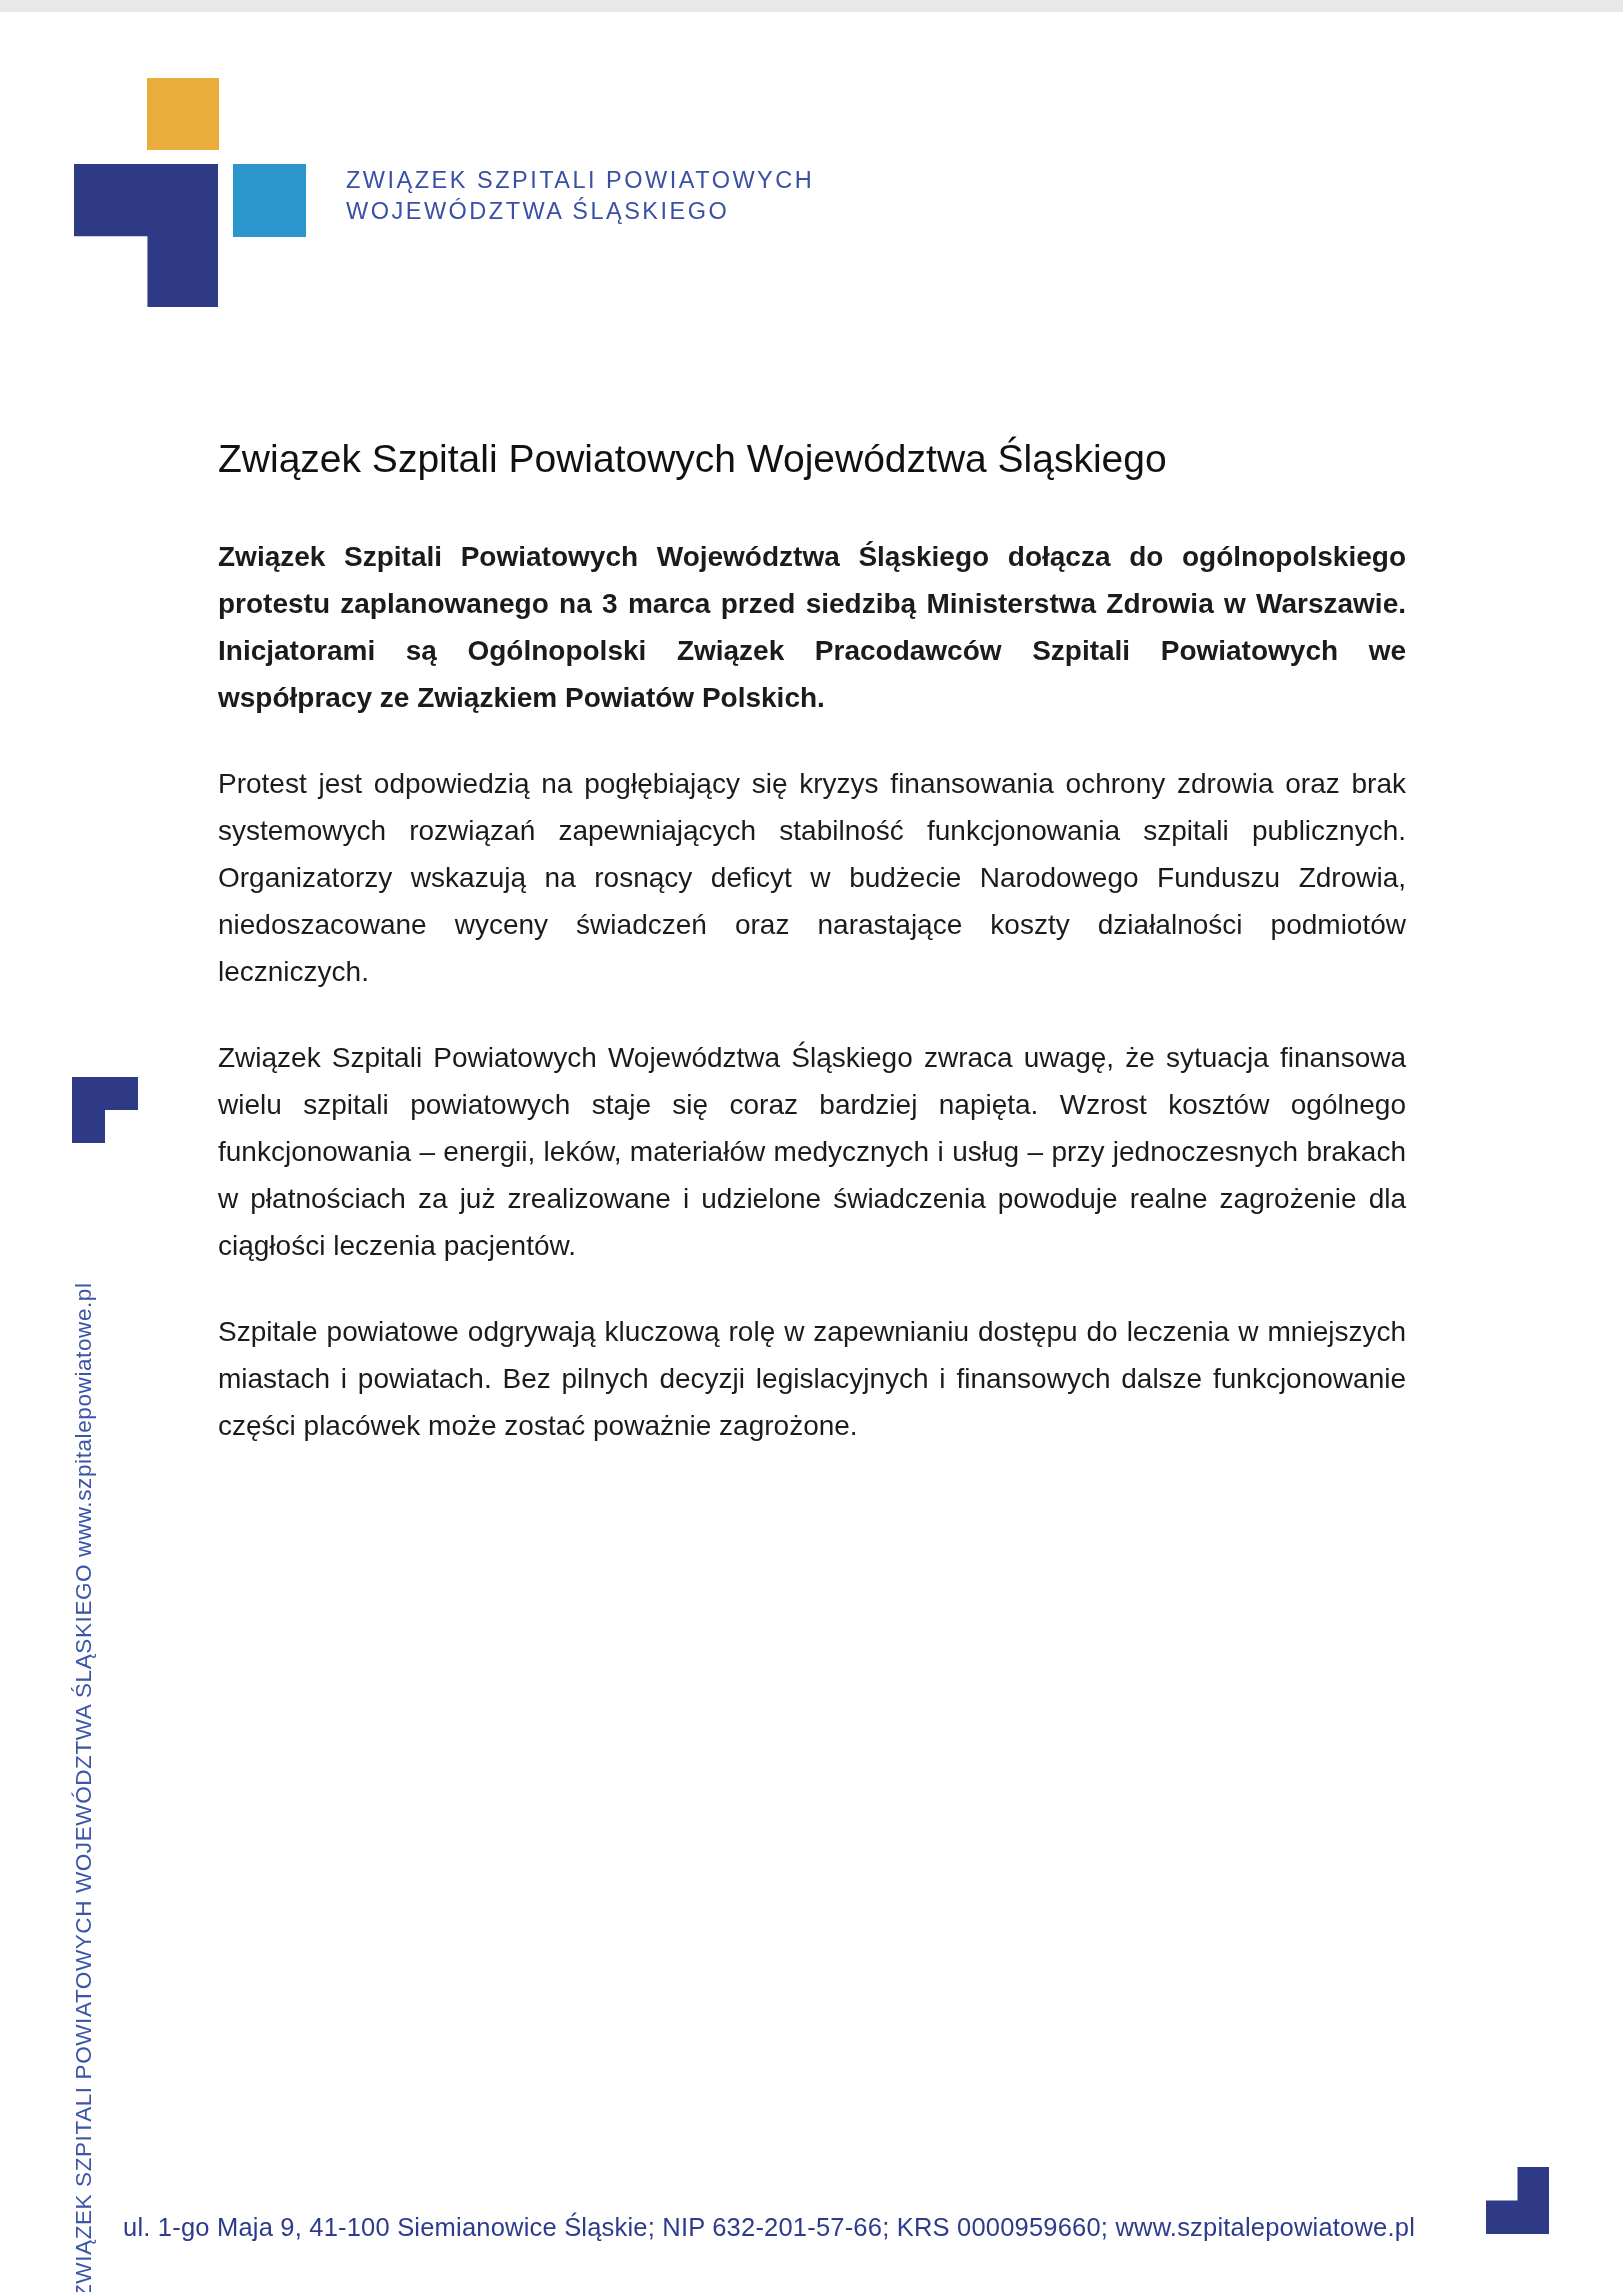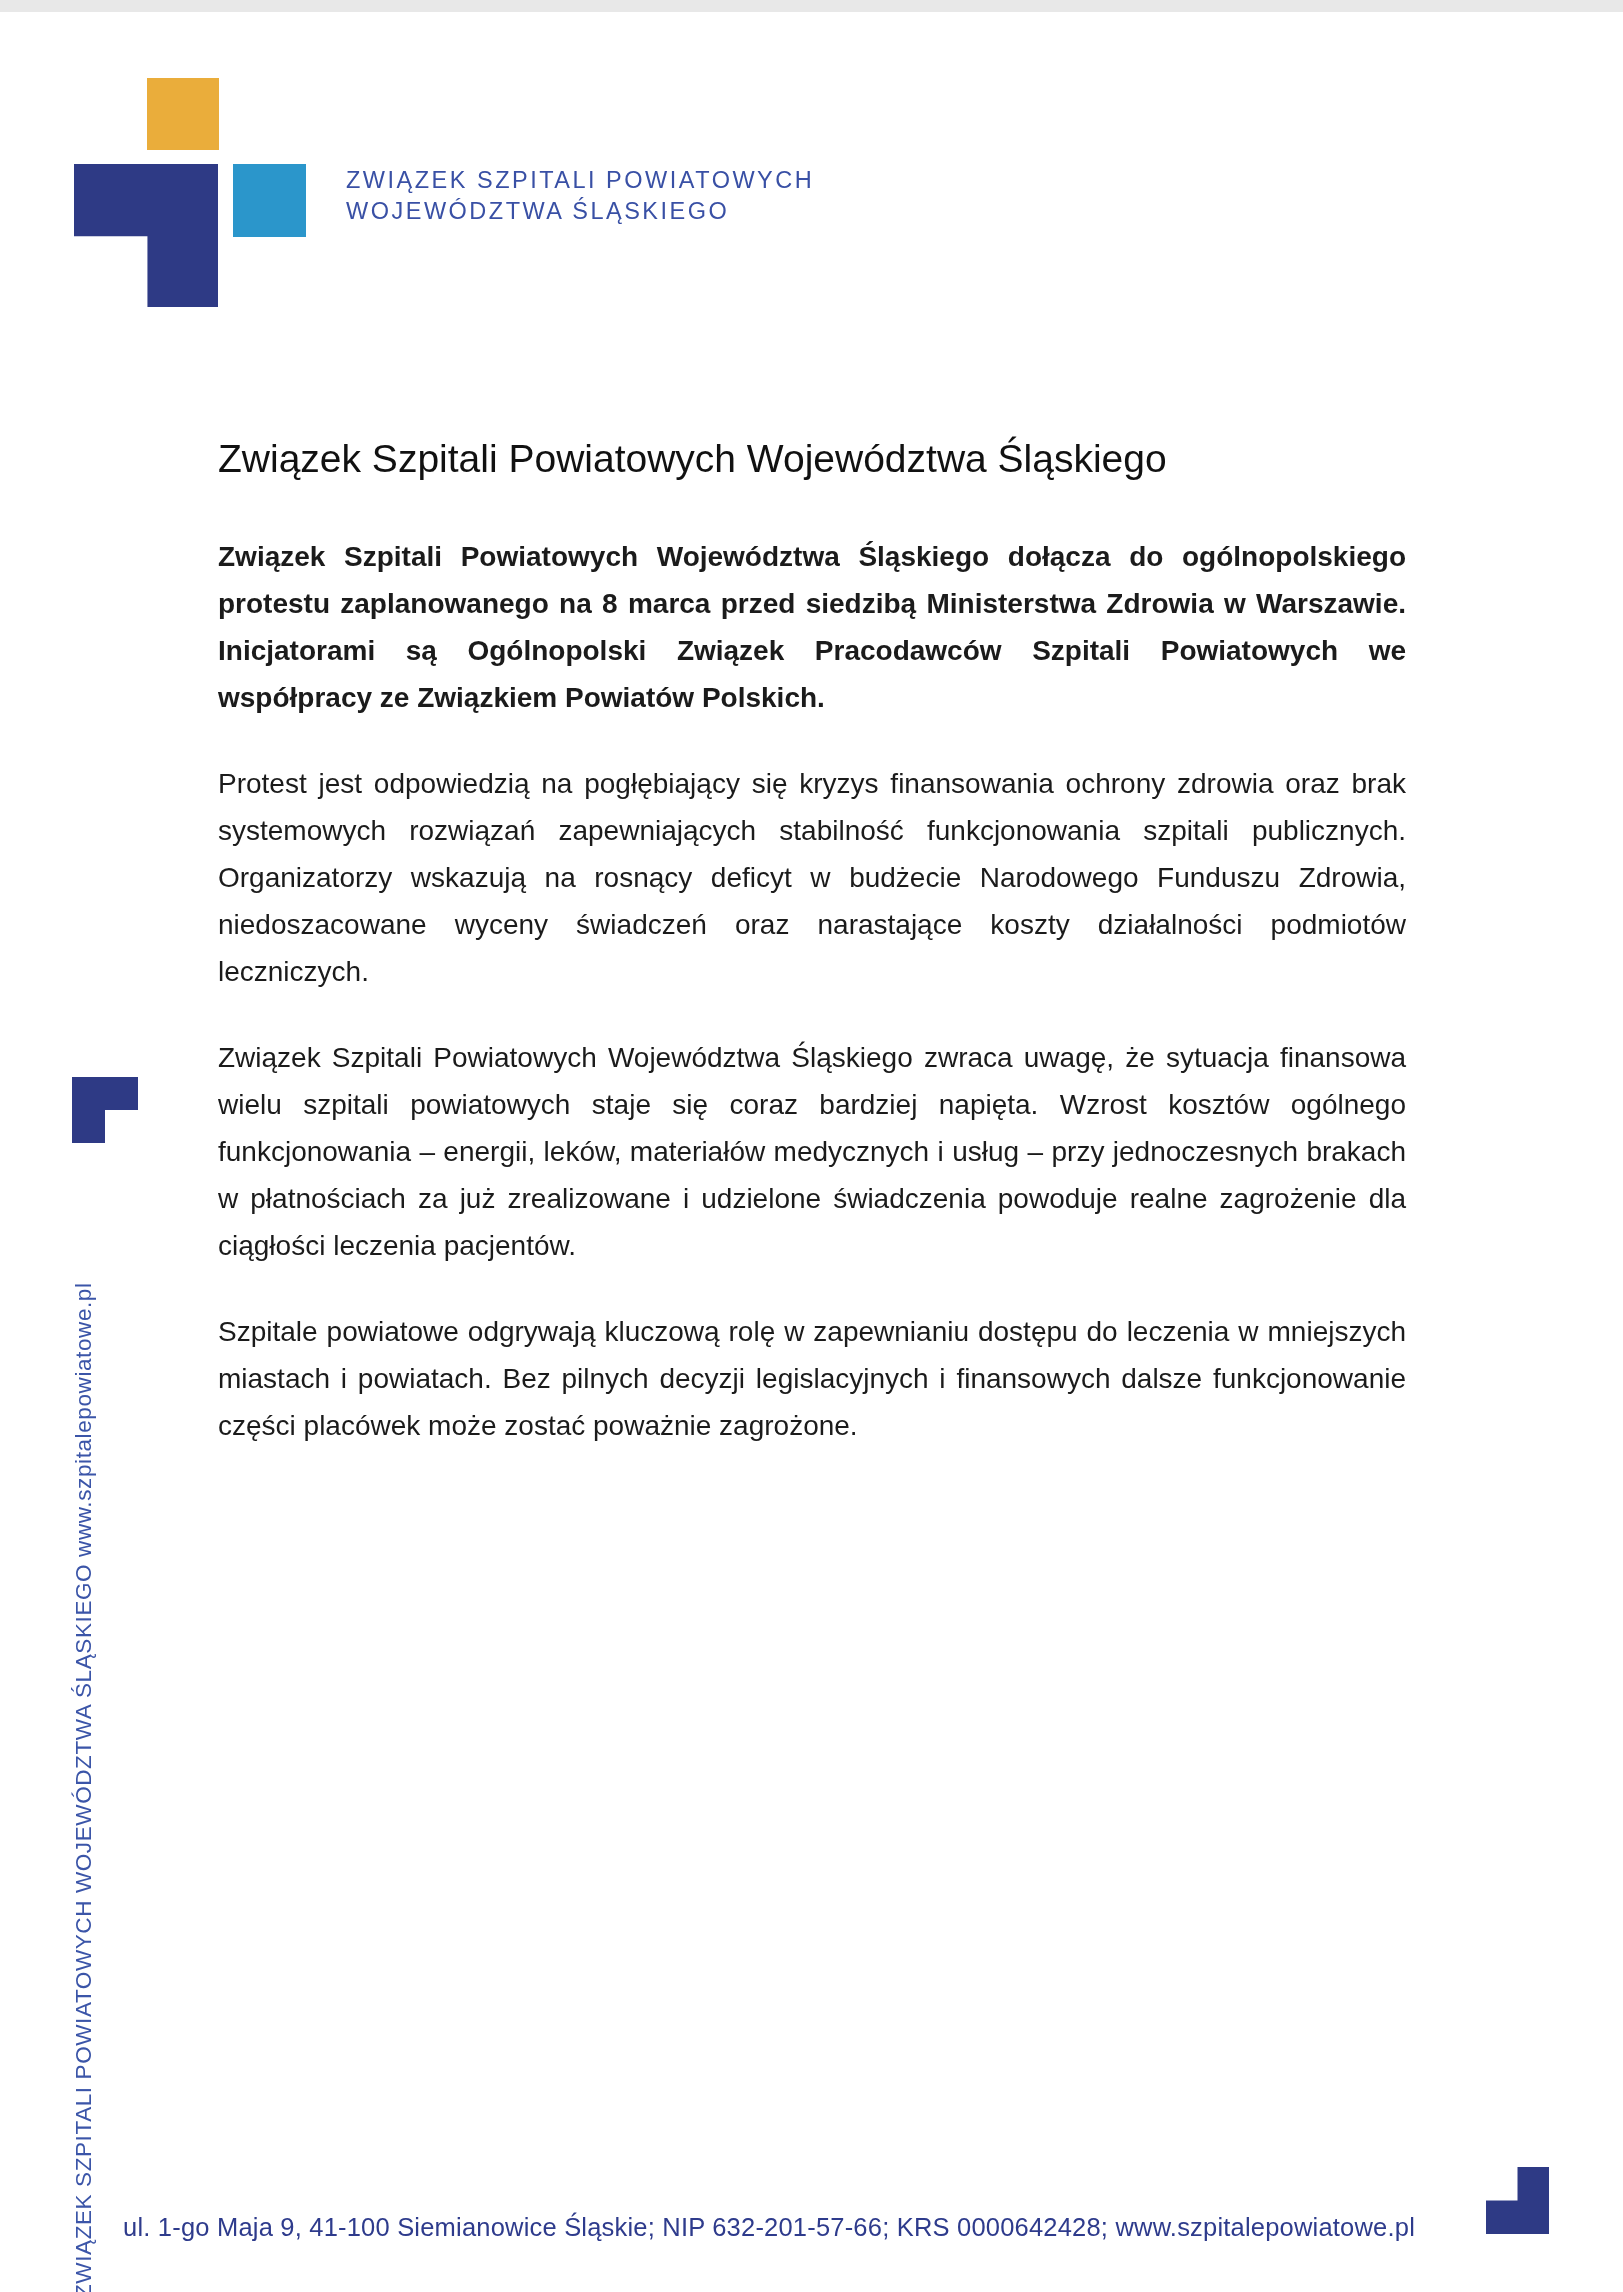--- a/index.html
+++ b/index.html
@@ -74,26 +74,26 @@
 
   <div class="logo-caption">
     <div>ZWIĄZEK SZPITALI POWIATOWYCH</div>
     <div>WOJEWÓDZTWA ŚLĄSKIEGO</div>
   </div>
 
   <div class="content">
     <h1 class="doc-title">
       <div>Związek Szpitali Powiatowych Województwa Śląskiego</div>
     </h1>
-    <p class="para lead">Związek Szpitali Powiatowych Województwa Śląskiego dołącza do ogólnopolskiego protestu zaplanowanego na 8 marca przed siedzibą Ministerstwa Zdrowia w Warszawie. Inicjatorami są Ogólnopolski Związek Pracodawców Szpitali Powiatowych we współpracy ze Związkiem Powiatów Polskich.</p>
+    <p class="para lead">Związek Szpitali Powiatowych Województwa Śląskiego dołącza do ogólnopolskiego protestu zaplanowanego na 3 marca przed siedzibą Ministerstwa Zdrowia w Warszawie. Inicjatorami są Ogólnopolski Związek Pracodawców Szpitali Powiatowych we współpracy ze Związkiem Powiatów Polskich.</p>
     <p class="para">Protest jest odpowiedzią na pogłębiający się kryzys finansowania ochrony zdrowia oraz brak systemowych rozwiązań zapewniających stabilność funkcjonowania szpitali publicznych. Organizatorzy wskazują na rosnący deficyt w budżecie Narodowego Funduszu Zdrowia, niedoszacowane wyceny świadczeń oraz narastające koszty działalności podmiotów leczniczych.</p>
     <p class="para">Związek Szpitali Powiatowych Województwa Śląskiego zwraca uwagę, że sytuacja finansowa wielu szpitali powiatowych staje się coraz bardziej napięta. Wzrost kosztów ogólnego funkcjonowania – energii, leków, materiałów medycznych i usług – przy jednoczesnych brakach w płatnościach za już zrealizowane i udzielone świadczenia powoduje realne zagrożenie dla ciągłości leczenia pacjentów.</p>
     <p class="para">Szpitale powiatowe odgrywają kluczową rolę w zapewnianiu dostępu do leczenia w mniejszych miastach i powiatach. Bez pilnych decyzji legislacyjnych i finansowych dalsze funkcjonowanie części placówek może zostać poważnie zagrożone.</p>
   </div>
 
   <div class="decor-left"></div>
   <div class="vertical-text">ZWIĄZEK SZPITALI POWIATOWYCH WOJEWÓDZTWA ŚLĄSKIEGO www.szpitalepowiatowe.pl</div>
 
-  <div class="footer-address">ul. 1-go Maja 9, 41-100 Siemianowice Śląskie; NIP 632-201-57-66; KRS 0000642428; www.szpitalepowiatowe.pl</div>
+  <div class="footer-address">ul. 1-go Maja 9, 41-100 Siemianowice Śląskie; NIP 632-201-57-66; KRS 0000959660; www.szpitalepowiatowe.pl</div>
   <div class="decor-bottom-right"></div>
 
 </div>
 
 
 </body></html>

